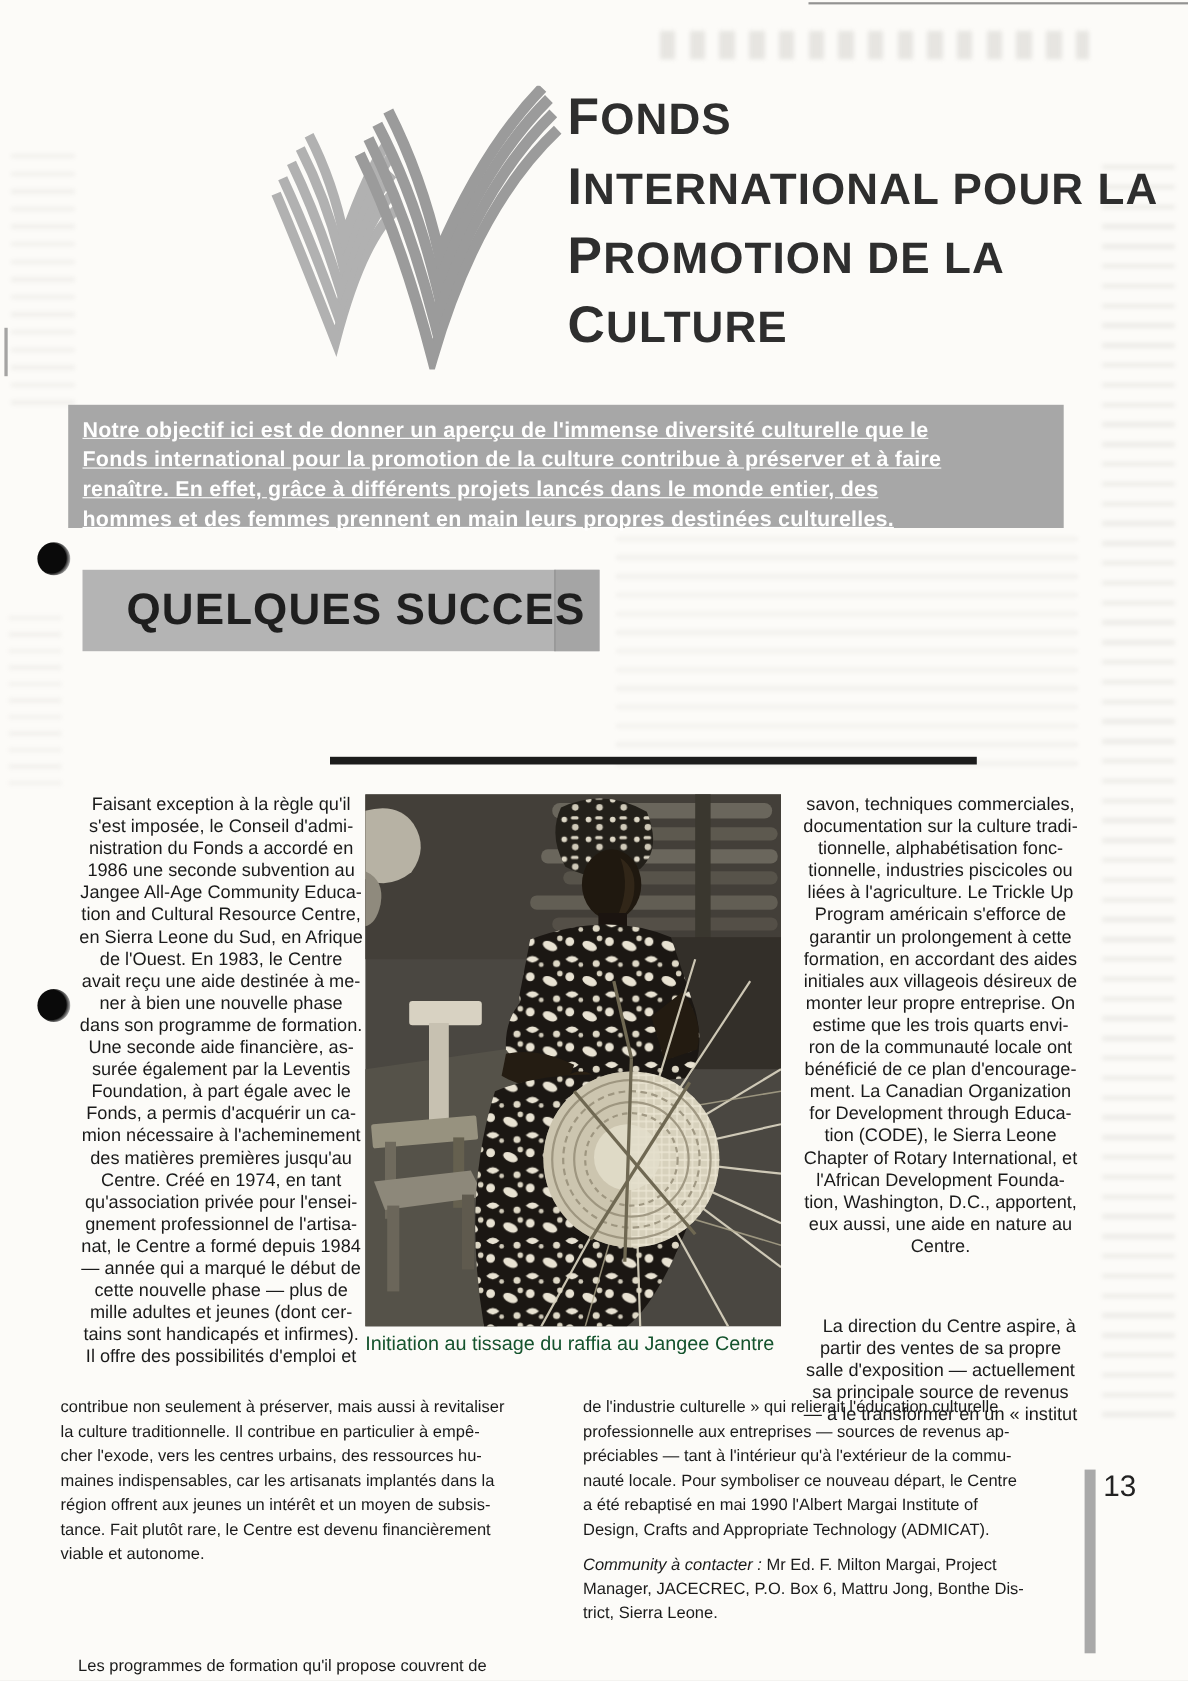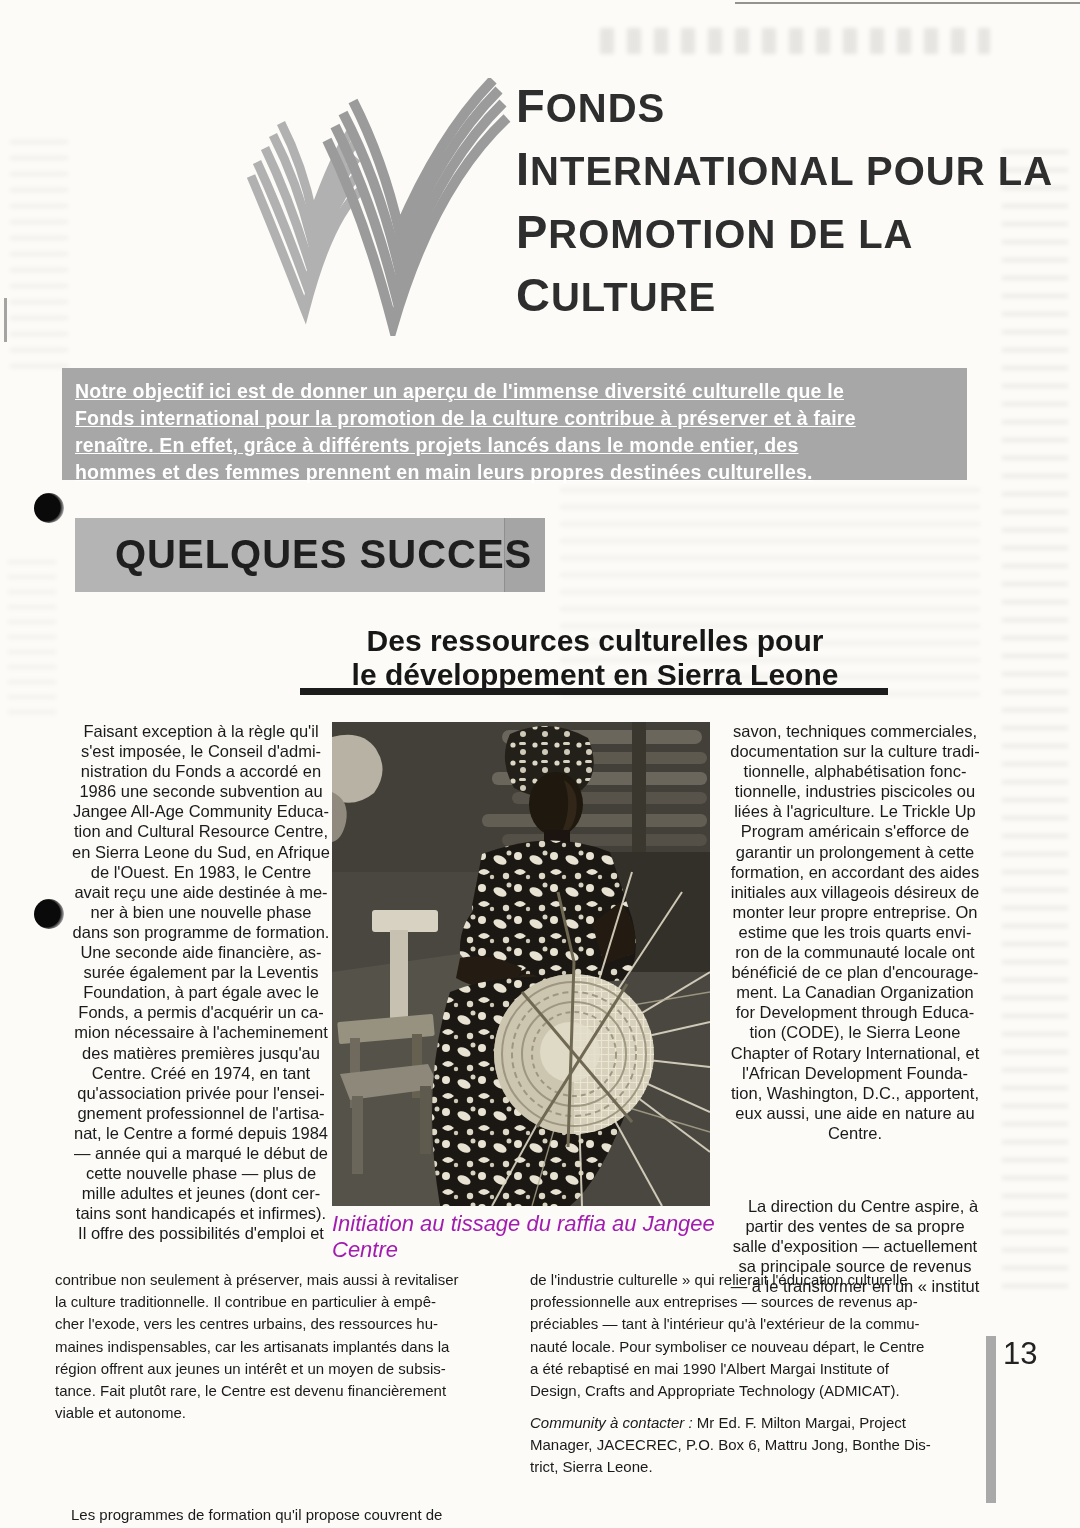--- a/index.html
+++ b/index.html
@@ -44,23 +44,23 @@
   .col.right{left:718px;top:721px;width:274px;}
   .col.right2{left:718px;top:1196px;width:274px;text-indent:16px;}
   .bcol{position:absolute;font-size:15px;line-height:22.2px;white-space:pre-line;color:#1a1a1a;margin-top:22px;}
   .bcol.bl1{left:55px;top:1247px;width:472px;}
   .bcol.bl2{left:55px;top:1482px;width:472px;text-indent:16px;}
   .bcol.br{left:530px;top:1247px;width:465px;}
   .bcol.contact{left:530px;top:1390px;width:465px;}
   .contact .lbl{font-style:italic;}
   
   .photo{position:absolute;left:332px;top:722px;width:378px;height:484px;}
-  .caption{position:absolute;left:332px;top:1211px;width:390px;font-style:italic;font-size:22px;color:#a21caf;}
-  
-  .page-num{position:absolute;left:1003px;top:1336px;font-size:31px;color:#222;}
+  .caption{position:absolute;left:332px;top:1211px;width:390px;font-size:18px;color:#14532d;}
+  
+  .page-num{position:absolute;left:1003px;top:1336px;font-size:27px;color:#222;}
   .accent-bar{position:absolute;left:986px;top:1336px;width:10px;height:167px;background:#a9a9a9;}
   
   .smudge{position:absolute;filter:blur(2px);pointer-events:none;}
   .sm-right{left:1002px;top:150px;width:66px;height:1150px;opacity:.5;
     background:repeating-linear-gradient(180deg, rgba(158,156,148,.33) 0 4px, transparent 4px 18px);}
   .sm-topright{left:600px;top:28px;width:390px;height:26px;opacity:.55;
     background:repeating-linear-gradient(90deg, rgba(150,148,140,.38) 0 14px, transparent 14px 27px);}
   .sm-left1{left:10px;top:140px;width:58px;height:230px;opacity:.4;
     background:repeating-linear-gradient(180deg, rgba(160,158,150,.30) 0 4px, transparent 4px 16px);}
   .sm-left2{left:8px;top:560px;width:48px;height:160px;opacity:.35;
@@ -112,24 +112,20 @@
 hommes et des femmes prennent en main leurs propres destinées culturelles.</div>
 
   <div class="punch p1"></div>
   <div class="punch p2"></div>
 
   <div class="section-bar">
     <div class="shade"></div>
     <div class="section-heading">QUELQUES SUCCES</div>
   </div>
 
-  <div class="article-title">
-    <div>Des ressources culturelles pour</div>
-    <div>le développement en Sierra Leone</div>
-  </div>
   <div class="title-underline"></div>
 
   <div class="col left">Faisant exception à la règle qu'il
 s'est imposée, le Conseil d'admi-
 nistration du Fonds a accordé en
 1986 une seconde subvention au
 Jangee All-Age Community Educa-
 tion and Cultural Resource Centre,
 en Sierra Leone du Sud, en Afrique
 de l'Ouest. En 1983, le Centre

